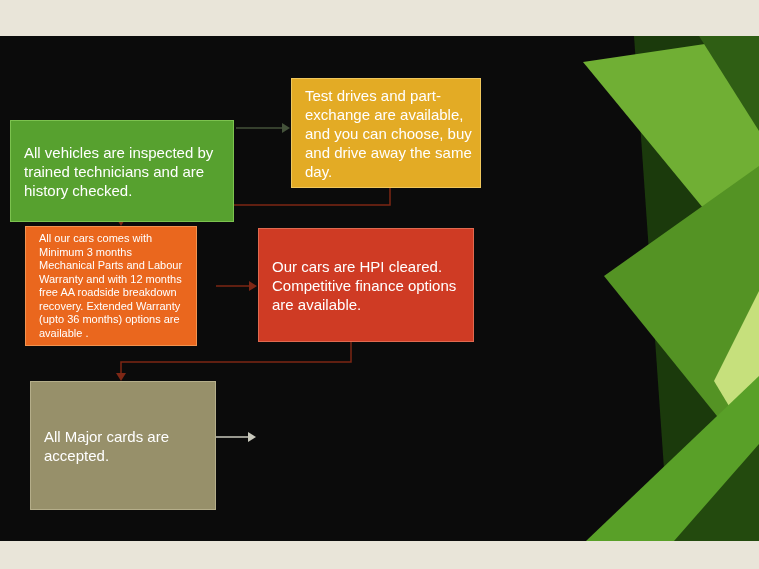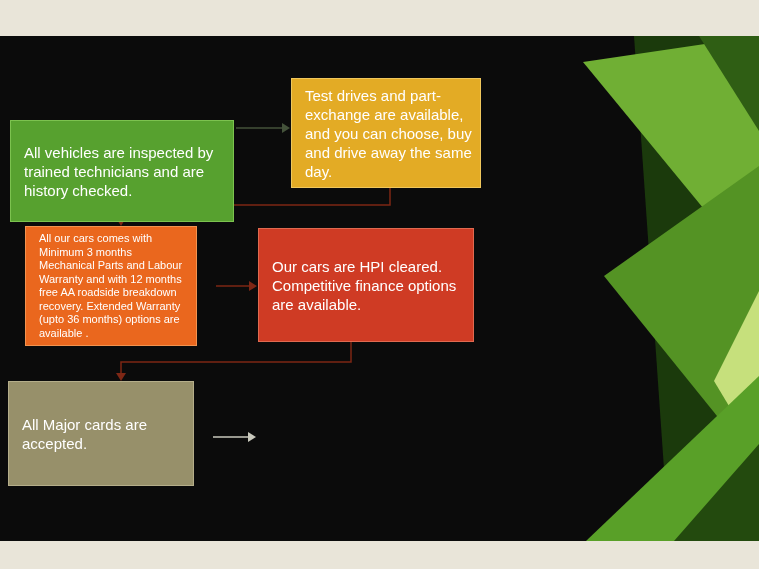--- a/index.html
+++ b/index.html
@@ -55,21 +55,21 @@
           font-size: 15px; line-height: 19px; margin-top: 40px; }
   .box1 { left: 291px; top: 42px;  width: 190px; height: 110px;
           background: #e3ab25; border: 1px solid #f0c75c;
           font-size: 15px; line-height: 19px; }
   .box2 { left: 25px;  top: 190px; width: 172px; height: 120px;
           background: #ea671e; border: 1px solid #f2934f;
           font-size: 11px; line-height: 13.5px; }
   .box3 { left: 258px; top: 192px; width: 216px; height: 114px;
           background: #cf3b24; border: 1px solid #e06a50;
           font-size: 15px; line-height: 19px; }
-  .box4 { left: 8px;  top: 345px; width: 186px; height: 105px;
+  .box4 { left: 30px;  top: 345px; width: 186px; height: 129px;
           background: #97906a; border: 1px solid #b5ae8a;
           font-size: 15px; line-height: 19px; justify-content: flex-end; }
   .box5 { left: 258px; top: 349px; width: 186px; height: 105px;
           background: #57a12f; border: 1px solid #7cc24f;
           font-size: 15px; line-height: 19px; }
 </style>
 </head>
 <body>
 
 <div class="stage">

